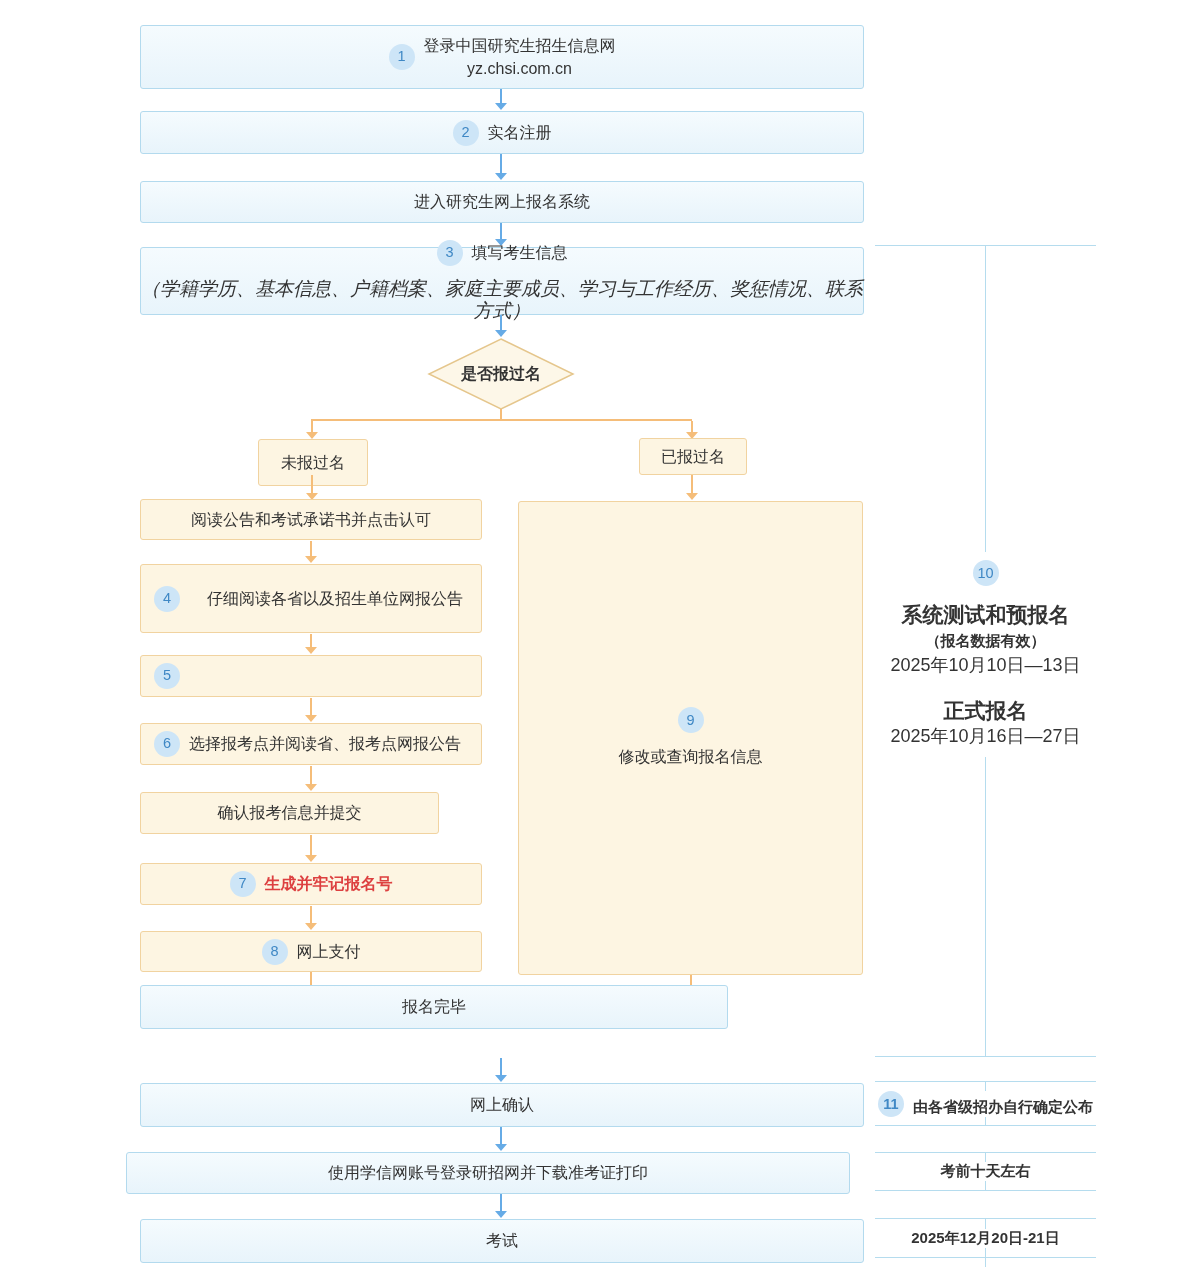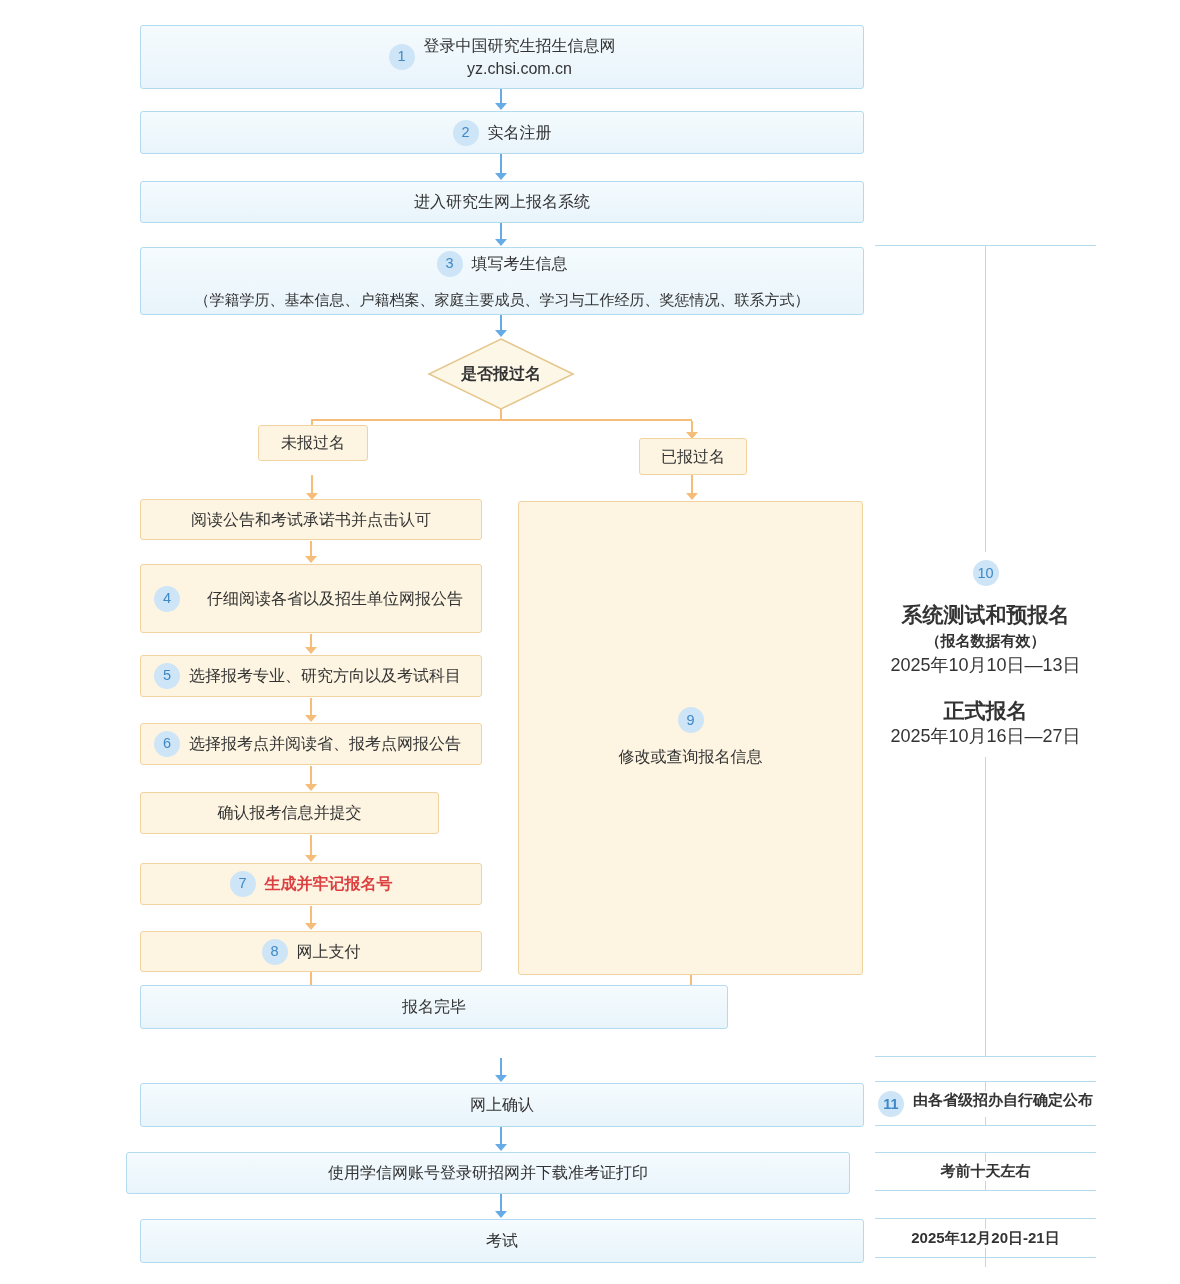--- a/index.html
+++ b/index.html
@@ -15,21 +15,21 @@
   .blue{background:linear-gradient(180deg,#f5fbfe 0%,#e8f4fb 100%);border:1px solid #b3daee;}
   .orange{background:#fdf5e2;border:1px solid #f1d3a0;}
   .left-align{justify-content:flex-start;padding-left:13px;text-align:left;}
   .badge{
     display:inline-flex;align-items:center;justify-content:center;flex-shrink:0;
     width:26px;height:26px;border-radius:50%;background:#cde5f7;color:#3f88c5;
     font-size:14.5px;margin-right:9px;
   }
   .col{display:flex;flex-direction:column;align-items:center;}
   .ln{line-height:23px;}
-  .sub{font-size:15px;line-height:22px;margin-top:12px;}
+  .sub{font-size:19px;line-height:22px;margin-top:12px;font-style:italic;}
   .red{color:#dd4040;font-weight:bold;}
   
   .arr{position:absolute;width:12px;}
   .arr .stem{position:absolute;left:5px;top:0;bottom:6px;width:2px;}
   .arr .head{position:absolute;left:0;bottom:0;width:0;height:0;
     border-left:6px solid transparent;border-right:6px solid transparent;border-top:7px solid;}
   .arr.a-blue .stem{background:#66abe6;}  .arr.a-blue .head{border-top-color:#66abe6;}
   .arr.a-orange .stem{background:#f5bd79;}.arr.a-orange .head{border-top-color:#f5bd79;}
   .oline{position:absolute;background:#f5bd79;}
   .sline{position:absolute;background:#b5dcee;}
@@ -46,21 +46,21 @@
   .bracket .content{position:absolute;left:0;right:0;top:306px;background:#fff;text-align:center;padding:8px 0;font-size:15px;}
   .bracket .content .badge{margin:0 auto 16px auto;display:flex;}
   .p-title{font-weight:bold;font-size:21px;line-height:26px;}
   .p-note{font-weight:bold;font-size:15px;line-height:25px;}
   .p-date{font-size:18px;line-height:25px;}
   .gap18{height:20px;}
   .note-row{position:absolute;left:875px;width:221px;box-sizing:border-box;
     border-top:1px solid #b5dcee;border-bottom:1px solid #b5dcee;
     display:flex;align-items:center;justify-content:center;}
   .note-row .txt{position:relative;z-index:1;background:#fff;padding:0 9px;font-weight:bold;font-size:15px;
-    display:flex;align-items:flex-start;white-space:nowrap;}
+    display:flex;align-items:flex-end;white-space:nowrap;}
 </style>
 </head>
 <body>
 
 <div id="stage">
 
   <div class="box blue" style="left:140px;top:25px;width:724px;height:64px;">
     <span class="badge">1</span>
     <span class="col">
       <span class="ln">登录中国研究生招生信息网</span>
@@ -116,21 +116,21 @@
   <div class="oline" style="left:311px;top:419px;width:381px;height:2px;"></div>
   <div class="arr a-orange" style="left:306px;top:421px;height:18px;">
       <span class="stem"></span>
       <span class="head"></span>
     </div>
   <div class="arr a-orange" style="left:686px;top:421px;height:18px;">
       <span class="stem"></span>
       <span class="head"></span>
     </div>
 
-  <div class="box orange" style="left:258px;top:425px;width:110px;height:36px;">
+  <div class="box orange" style="left:258px;top:439px;width:110px;height:47px;">
     <span>未报过名</span>
   </div>
   <div class="box orange" style="left:639px;top:438px;width:108px;height:37px;">
     <span>已报过名</span>
   </div>
 
   <div class="arr a-orange" style="left:306px;top:475px;height:25px;">
       <span class="stem"></span>
       <span class="head"></span>
     </div>
@@ -155,21 +155,20 @@
     </span>
   </div>
 
   <div class="arr a-orange" style="left:305px;top:634px;height:20px;">
       <span class="stem"></span>
       <span class="head"></span>
     </div>
 
   <div class="box orange left-align" style="left:140px;top:655px;width:342px;height:42px;">
     <span class="badge">5</span>
-    <span>选择报考专业、研究方向以及考试科目</span>
   </div>
 
   <div class="arr a-orange" style="left:305px;top:698px;height:24px;">
       <span class="stem"></span>
       <span class="head"></span>
     </div>
 
   <div class="box orange left-align" style="left:140px;top:723px;width:342px;height:42px;">
     <span class="badge">6</span>
     <span>选择报考点并阅读省、报考点网报公告</span>

